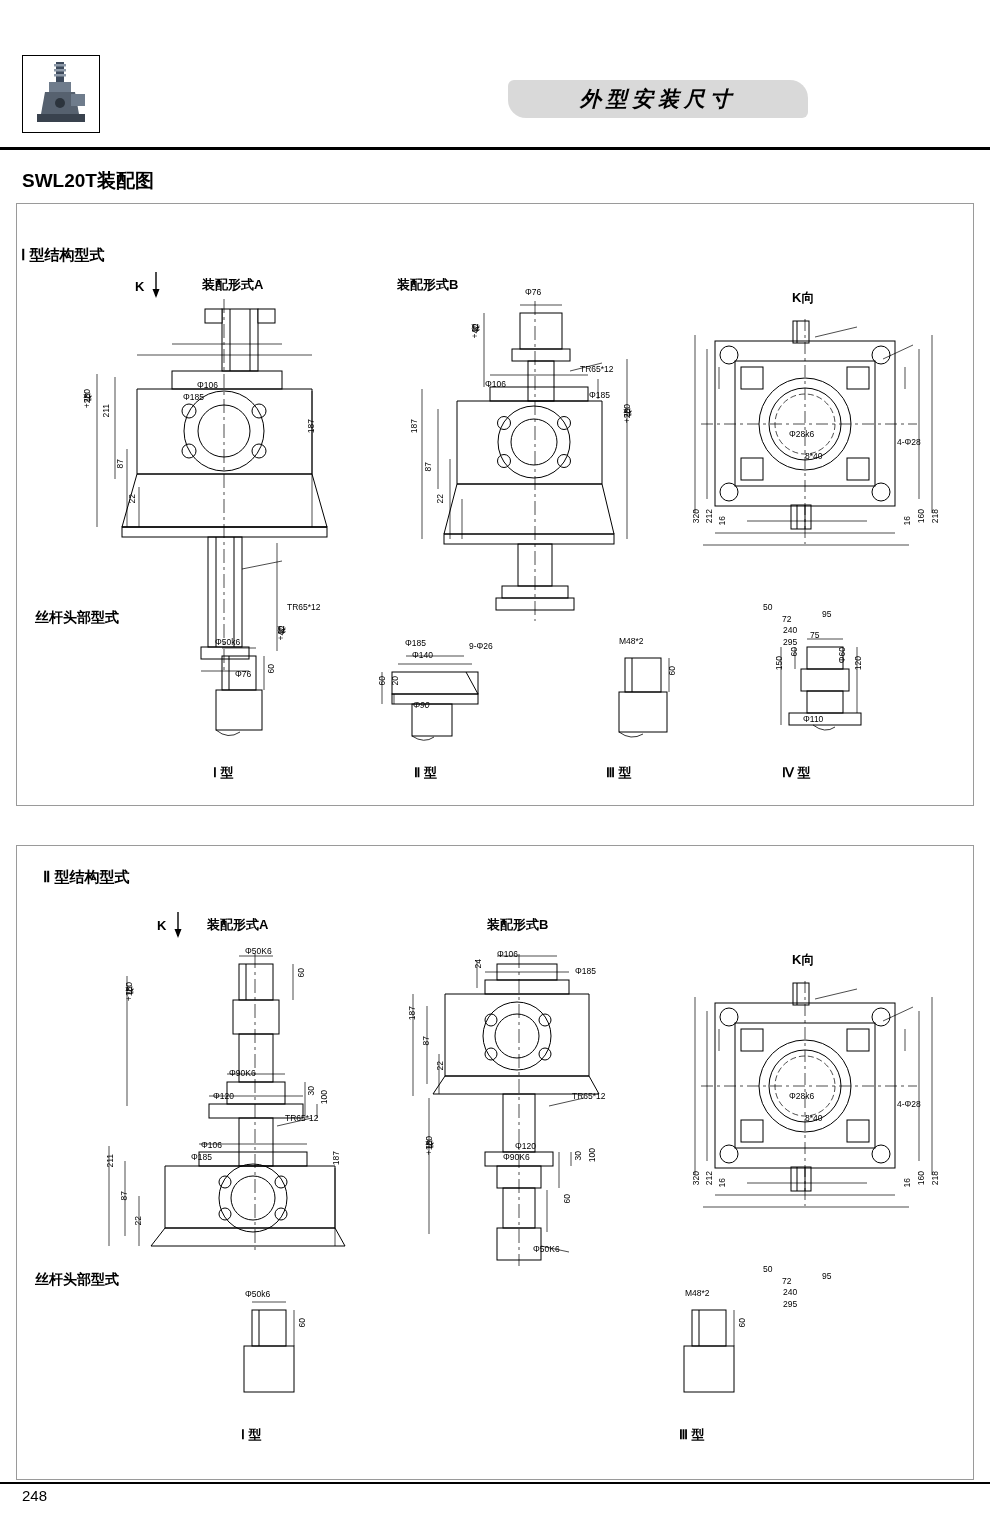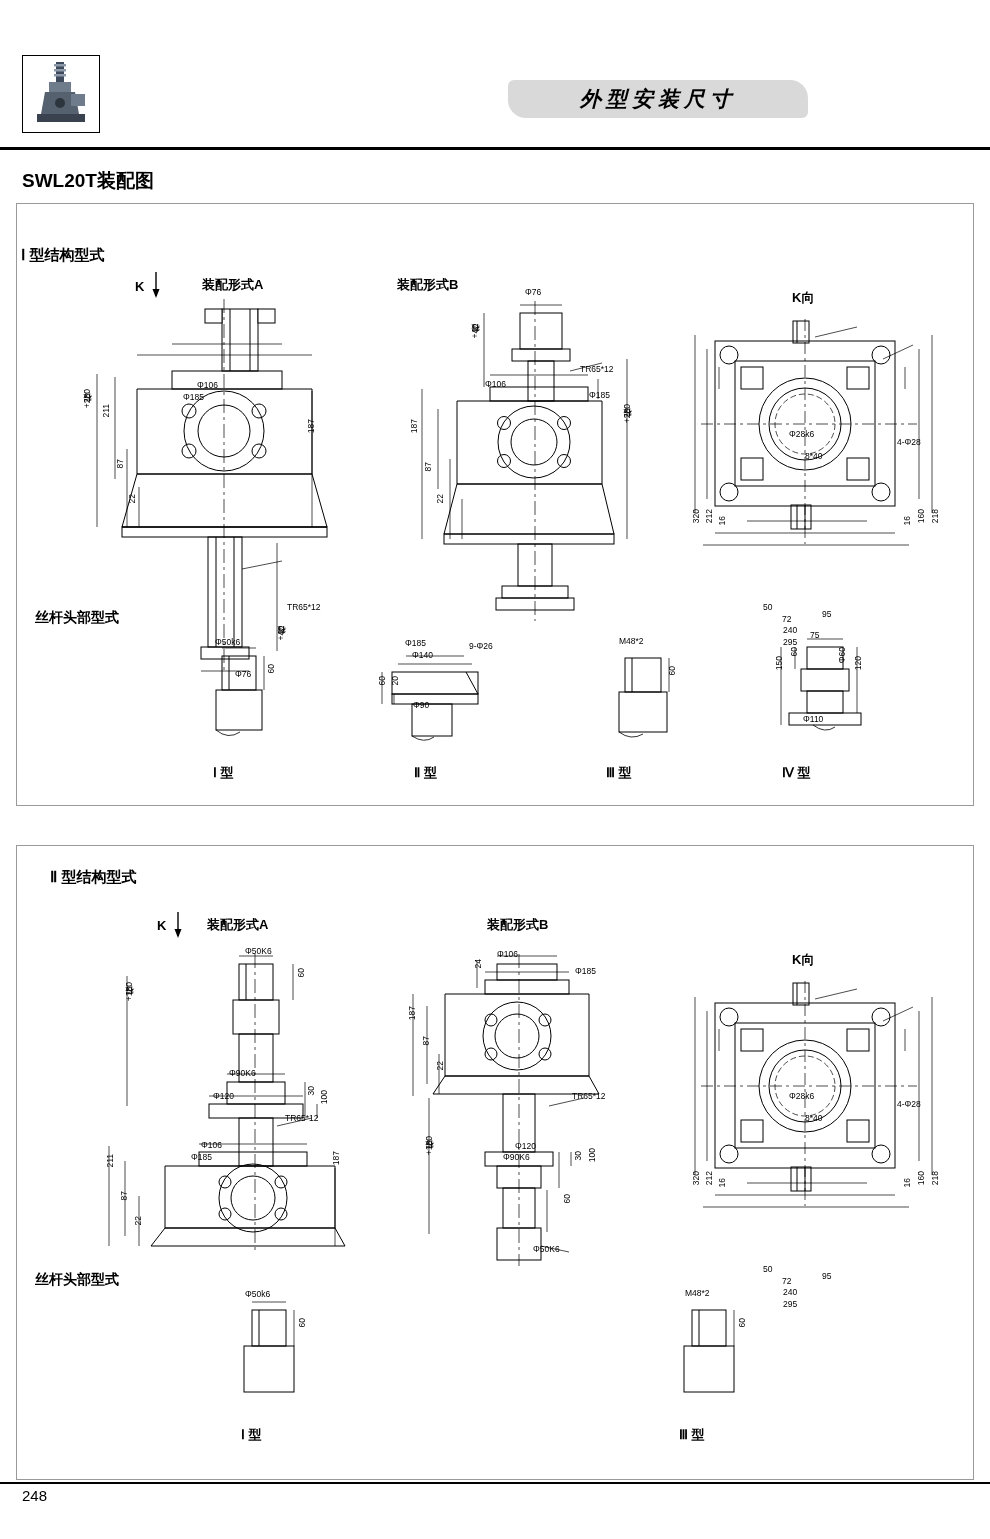--- a/index.html
+++ b/index.html
@@ -329,21 +329,21 @@
         <line x1="34" y1="12" x2="92" y2="12" stroke-width="0.7"></line>
         <line x1="10" y1="28" x2="10" y2="60" stroke-width="0.7"></line>
         <line x1="22" y1="50" x2="22" y2="60" stroke-width="0.7"></line>
       </g>
     </svg>
     <div class="dim" style="left:388px; top:434px;">Φ185</div>
     <div class="dim" style="left:395px; top:446px;">Φ140</div>
     <div class="dim" style="left:452px; top:437px;">9-Φ26</div>
     <div class="dim vr" style="left:360px; top:472px;">60</div>
     <div class="dim vr" style="left:373px; top:472px;">20</div>
-    <div class="dim" style="left:396px; top:496px;">Φ90</div>
+    <div class="dim" style="left:396px; top:496px;font-style:italic;">Φ90</div>
 
     <svg class="drw" style="left:590px; top:440px;" width="90" height="100">
       <g fill="none" stroke="#000" stroke-width="1">
         <rect x="18" y="14" width="36" height="34"></rect>
         <line x1="25" y1="14" x2="25" y2="48"></line>
         <rect x="12" y="48" width="48" height="40"></rect>
         <path d="M12 88 q12 9 24 2" stroke-width="0.8"></path>
         <line x1="62" y1="14" x2="62" y2="48" stroke-width="0.7"></line>
       </g>
     </svg>
@@ -371,21 +371,21 @@
     <div class="dim" style="left:786px; top:510px;">Φ110</div>
 
     <div class="cap" style="left:196px; top:560px;">Ⅰ 型</div>
     <div class="cap" style="left:397px; top:560px;">Ⅱ 型</div>
     <div class="cap" style="left:589px; top:560px;">Ⅲ 型</div>
     <div class="cap" style="left:765px; top:560px;">Ⅳ 型</div>
   </div>
 
   <div class="panel" id="panel2">
 
-    <div class="sec-title" style="left:33px; top:22px;">Ⅱ 型结构型式</div>
+    <div class="sec-title" style="left:26px; top:22px;">Ⅱ 型结构型式</div>
 
     <div class="cap" style="left:140px; top:72px;">K</div>
     <svg class="drw" style="left:156px; top:66px;" width="14" height="26">
       <line x1="5" y1="0" x2="5" y2="24" stroke="#000" stroke-width="1.4"></line>
       <polygon points="5,26 1.5,17 8.5,17" fill="#000"></polygon>
     </svg>
 
     <div class="cap" style="left:190px; top:70px;">装配形式A</div>
     <div class="cap" style="left:470px; top:70px;">装配形式B</div>
     <div class="cap" style="left:775px; top:105px;">K向</div>

